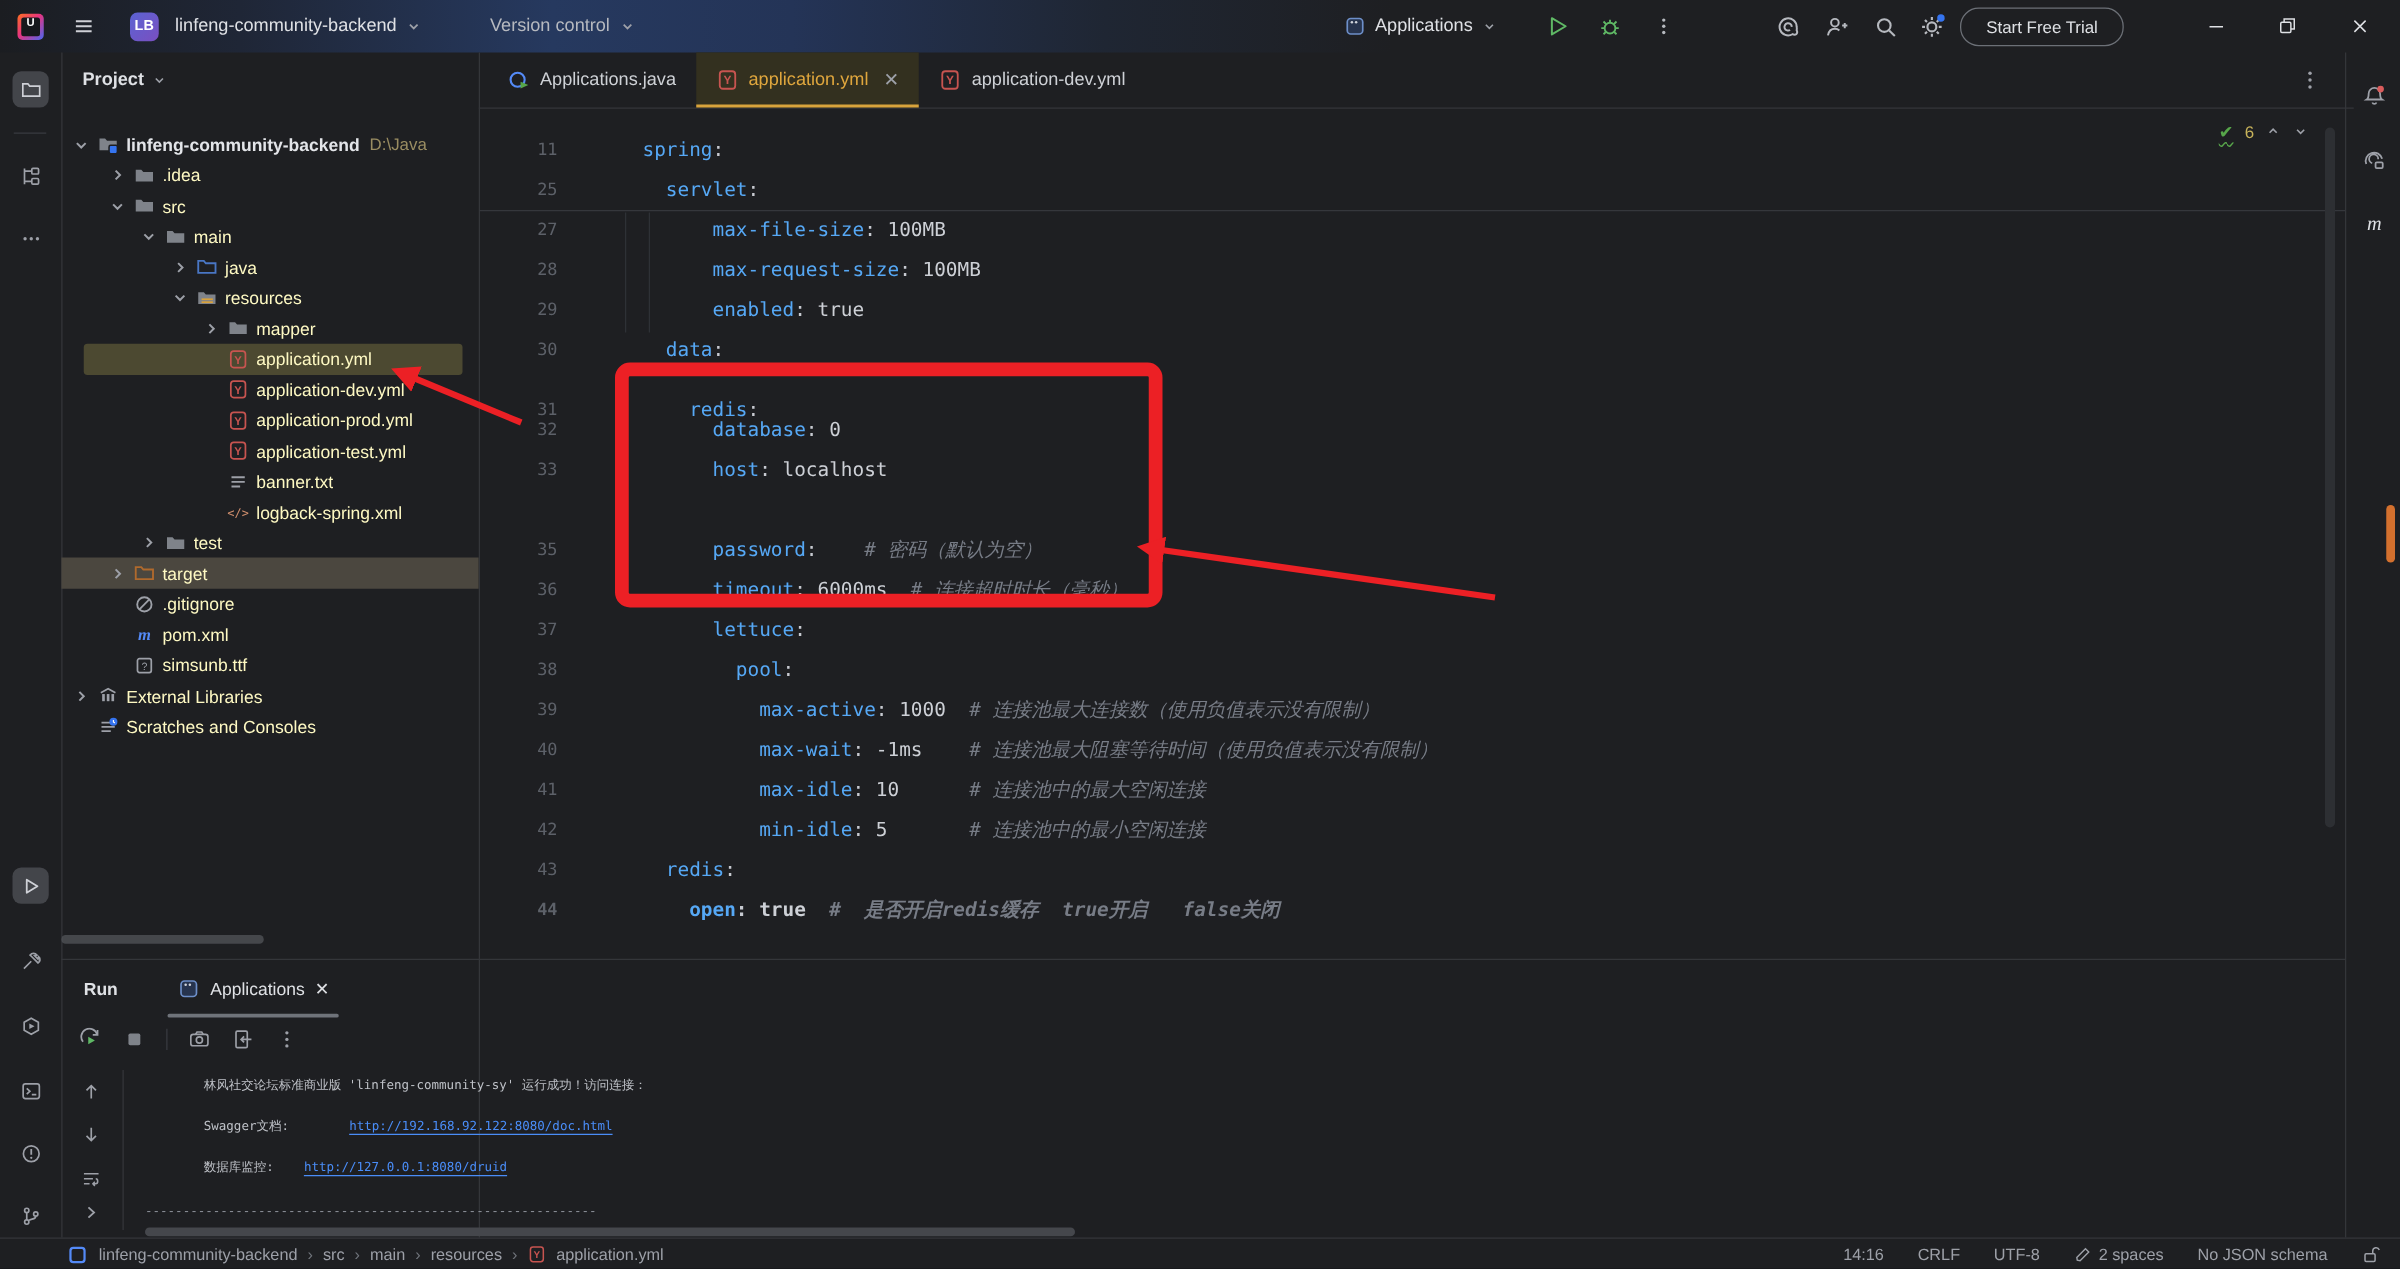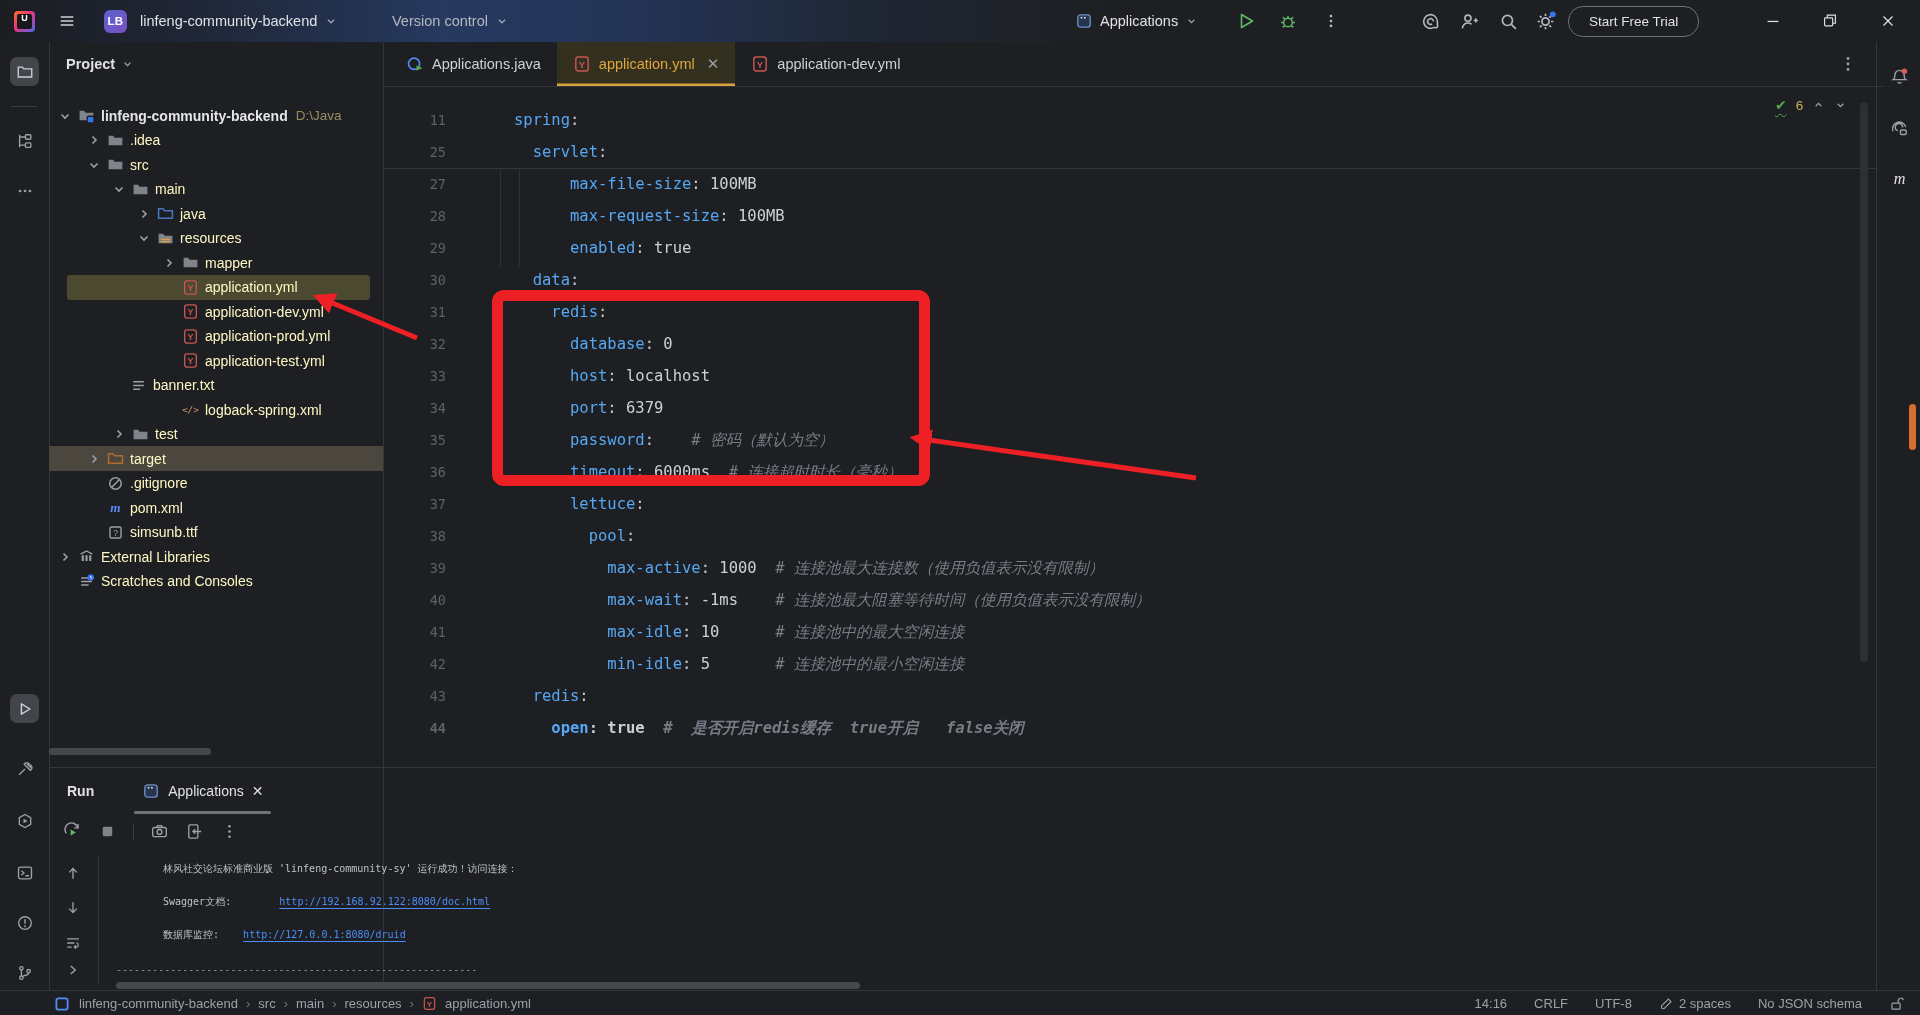--- a/index.html
+++ b/index.html
@@ -467,21 +467,21 @@
             <span class="tico">
               <svg viewBox="0 0 16 16">
                 <rect x="2.5" y="1.8" width="11" height="12.4" rx="2.2" fill="none" stroke="#c75450" stroke-width="1.3"></rect>
                 <text x="8" y="11.2" font-size="8.5" fill="#c75450" text-anchor="middle" font-weight="bold" font-family="sans-serif">Y</text>
               </svg>
             </span>
             <span class="tlabel">application-test.yml</span>
           </div>
         </div>
         <div class="trow" style="top: 330.5px;">
-          <div class="trowin" style="padding-left: 60px;">
+          <div class="trowin" style="padding-left: 112px;">
             <span class="tch"></span>
             <span class="tico">
               <svg viewBox="0 0 16 16">
                 <path d="M3 4.5h10M3 8h10M3 11.5h6.5" stroke="#9da0a8" stroke-width="1.5" fill="none"></path>
               </svg>
             </span>
             <span class="tlabel">banner.txt</span>
           </div>
         </div>
         <div class="trow" style="top: 355px;">
@@ -655,35 +655,31 @@
           <span class="src">      <span class="k">max-request-size</span>:<span class="v"> 100MB</span></span>
         </div>
         <div class="crow" style="top: 146px;">
           <span class="lnum">29</span>
           <span class="src">      <span class="k">enabled</span>:<span class="v"> true</span></span>
         </div>
         <div class="crow" style="top: 178px; padding-left: 43px;">
           <span class="lnum">30</span>
           <span class="src">  <span class="k">data</span>:</span>
         </div>
-        <div class="crow" style="top: 210px;">
+        <div class="crow" style="top: 226px;">
           <span class="lnum">31</span>
           <span class="src">    <span class="k">redis</span>:</span>
         </div>
         <div class="crow" style="top: 242px;">
           <span class="lnum">32</span>
           <span class="src">      <span class="k">database</span>:<span class="v"> 0</span></span>
         </div>
         <div class="crow" style="top: 274px;">
           <span class="lnum">33</span>
           <span class="src">      <span class="k">host</span>:<span class="v"> localhost</span></span>
-        </div>
-        <div class="crow" style="top: 306px;">
-          <span class="lnum">34</span>
-          <span class="src">      <span class="k">port</span>:<span class="v"> 6379</span></span>
         </div>
         <div class="crow" style="top: 338px;">
           <span class="lnum">35</span>
           <span class="src">      <span class="k">password</span>:<span class="cm">    # 密码（默认为空）</span></span>
         </div>
         <div class="crow" style="top: 370px;">
           <span class="lnum">36</span>
           <span class="src">      <span class="k">timeout</span>:<span class="v"> 6000ms</span><span class="cm">  # 连接超时时长（毫秒）</span></span>
         </div>
         <div class="crow" style="top: 402px;">

